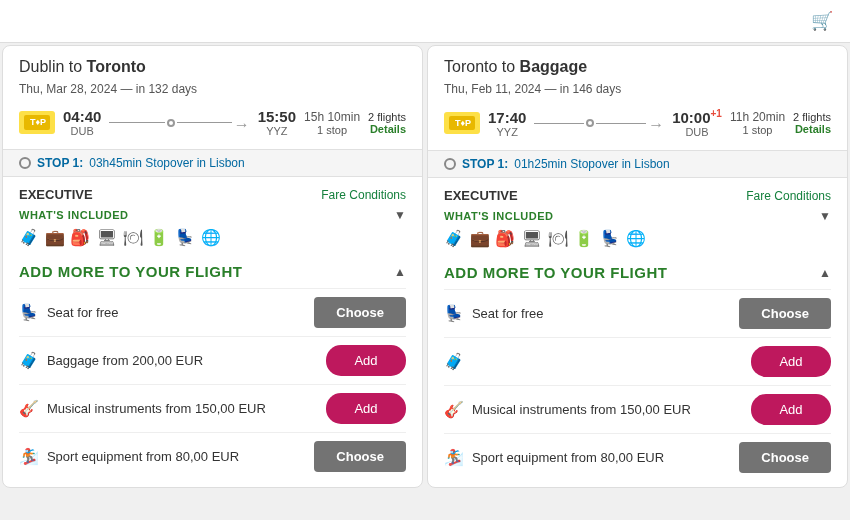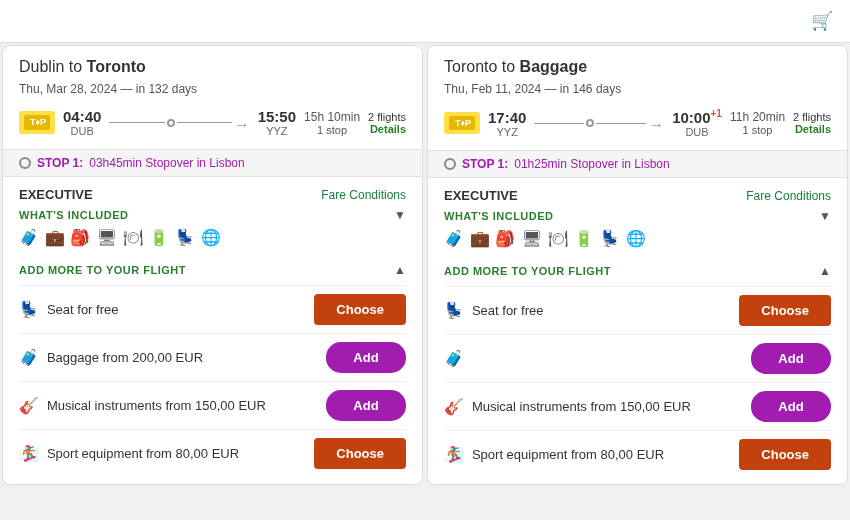--- a/index.html
+++ b/index.html
@@ -27,44 +27,44 @@
     .line { height: 1px; background: #999; flex: 1; }
     .circle { width: 8px; height: 8px; border: 2px solid #999; border-radius: 50%; background: white; }
     .duration-block { text-align: center; font-size: 11px; color: #555; }
     .duration-time { font-weight: normal; font-size: 12px; }
     .flights-block { text-align: right; font-size: 11px; }
     .flights-count { font-weight: normal; }
     .details-link { color: #2a7f2a; font-weight: bold; cursor: pointer; text-decoration: none; font-size: 11px; }
 
     .time-plus { font-size: 10px; color: #e74c3c; vertical-align: super; }
 
-    .stop-bar { background: #f5f5f5; border-top: 1px solid #e0e0e0; border-bottom: 1px solid #e0e0e0; padding: 6px 16px; font-size: 12px; color: #a21caf; display: flex; align-items: center; gap: 6px; }
+    .stop-bar { background: #f5f5f5; border-top: 1px solid #e0e0e0; border-bottom: 1px solid #e0e0e0; padding: 6px 16px; font-size: 12px; color: #0369a1; display: flex; align-items: center; gap: 6px; }
 
     .section-executive { padding: 10px 16px 0; display: flex; justify-content: space-between; align-items: flex-end; }
     .executive-label { font-weight: bold; font-size: 13px; }
     .fare-conditions { color: #15803d; font-size: 12px; cursor: pointer; }
 
     .whats-included { padding: 6px 16px 4px; text-align: center; }
     .whats-included-header { display: flex; justify-content: space-between; align-items: center; cursor: pointer; }
     .whats-included-title { color: #2a7f2a; font-size: 11px; font-weight: bold; letter-spacing: 0.5px; }
     .chevron { color: #555; font-size: 12px; }
     .icons-row { display: flex; gap: 6px; padding: 6px 0; flex-wrap: wrap; }
     .icon-item { font-size: 16px; color: #555; }
 
     .add-more { padding: 6px 16px; }
     .add-more-header { display: flex; justify-content: space-between; align-items: center; cursor: pointer; margin-bottom: 8px; }
-    .add-more-title { color: #2a7f2a; font-size: 11px; font-weight: bold; letter-spacing: 0.5px; }
+    .add-more-title { color: #2a7f2a; font-size: 15px; font-weight: bold; letter-spacing: 0.5px; }
 
     .addon-row { display: flex; align-items: center; justify-content: space-between; padding: 8px 0; border-top: 1px solid #eee; }
     .addon-left { display: flex; align-items: center; gap: 8px; }
     .addon-icon { font-size: 16px; color: #555; }
     .addon-text { font-size: 13px; color: #333; }
 
-    .btn-choose { background: #c2410c; color: white; border: none; padding: 8px 22px; border-radius: 4px; cursor: pointer; font-weight: bold; font-size: 13px; min-width: 80px; }
-    .btn-add { background: #a21caf; color: white; border: none; padding: 8px 22px; border-radius: 15px; cursor: pointer; font-weight: bold; font-size: 13px; min-width: 80px; }
+    .btn-choose { background: #737373; color: white; border: none; padding: 8px 22px; border-radius: 4px; cursor: pointer; font-weight: bold; font-size: 13px; min-width: 80px; }
+    .btn-add { background: #be185d; color: white; border: none; padding: 8px 22px; border-radius: 15px; cursor: pointer; font-weight: normal; font-size: 13px; min-width: 80px; }
   </style>
 </head>
 <body>
 
 <div class="header">
   <div class="header-title"></div>
   <div class="header-price">
     <span></span>
     <span class="cart-icon">🛒</span>
   </div>

